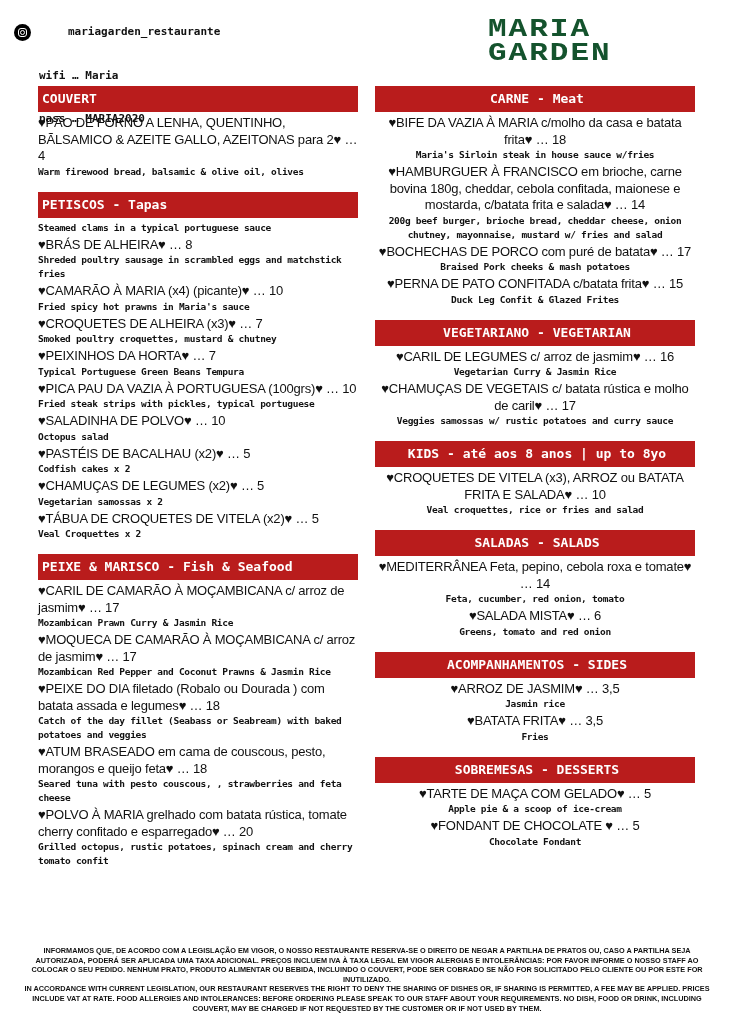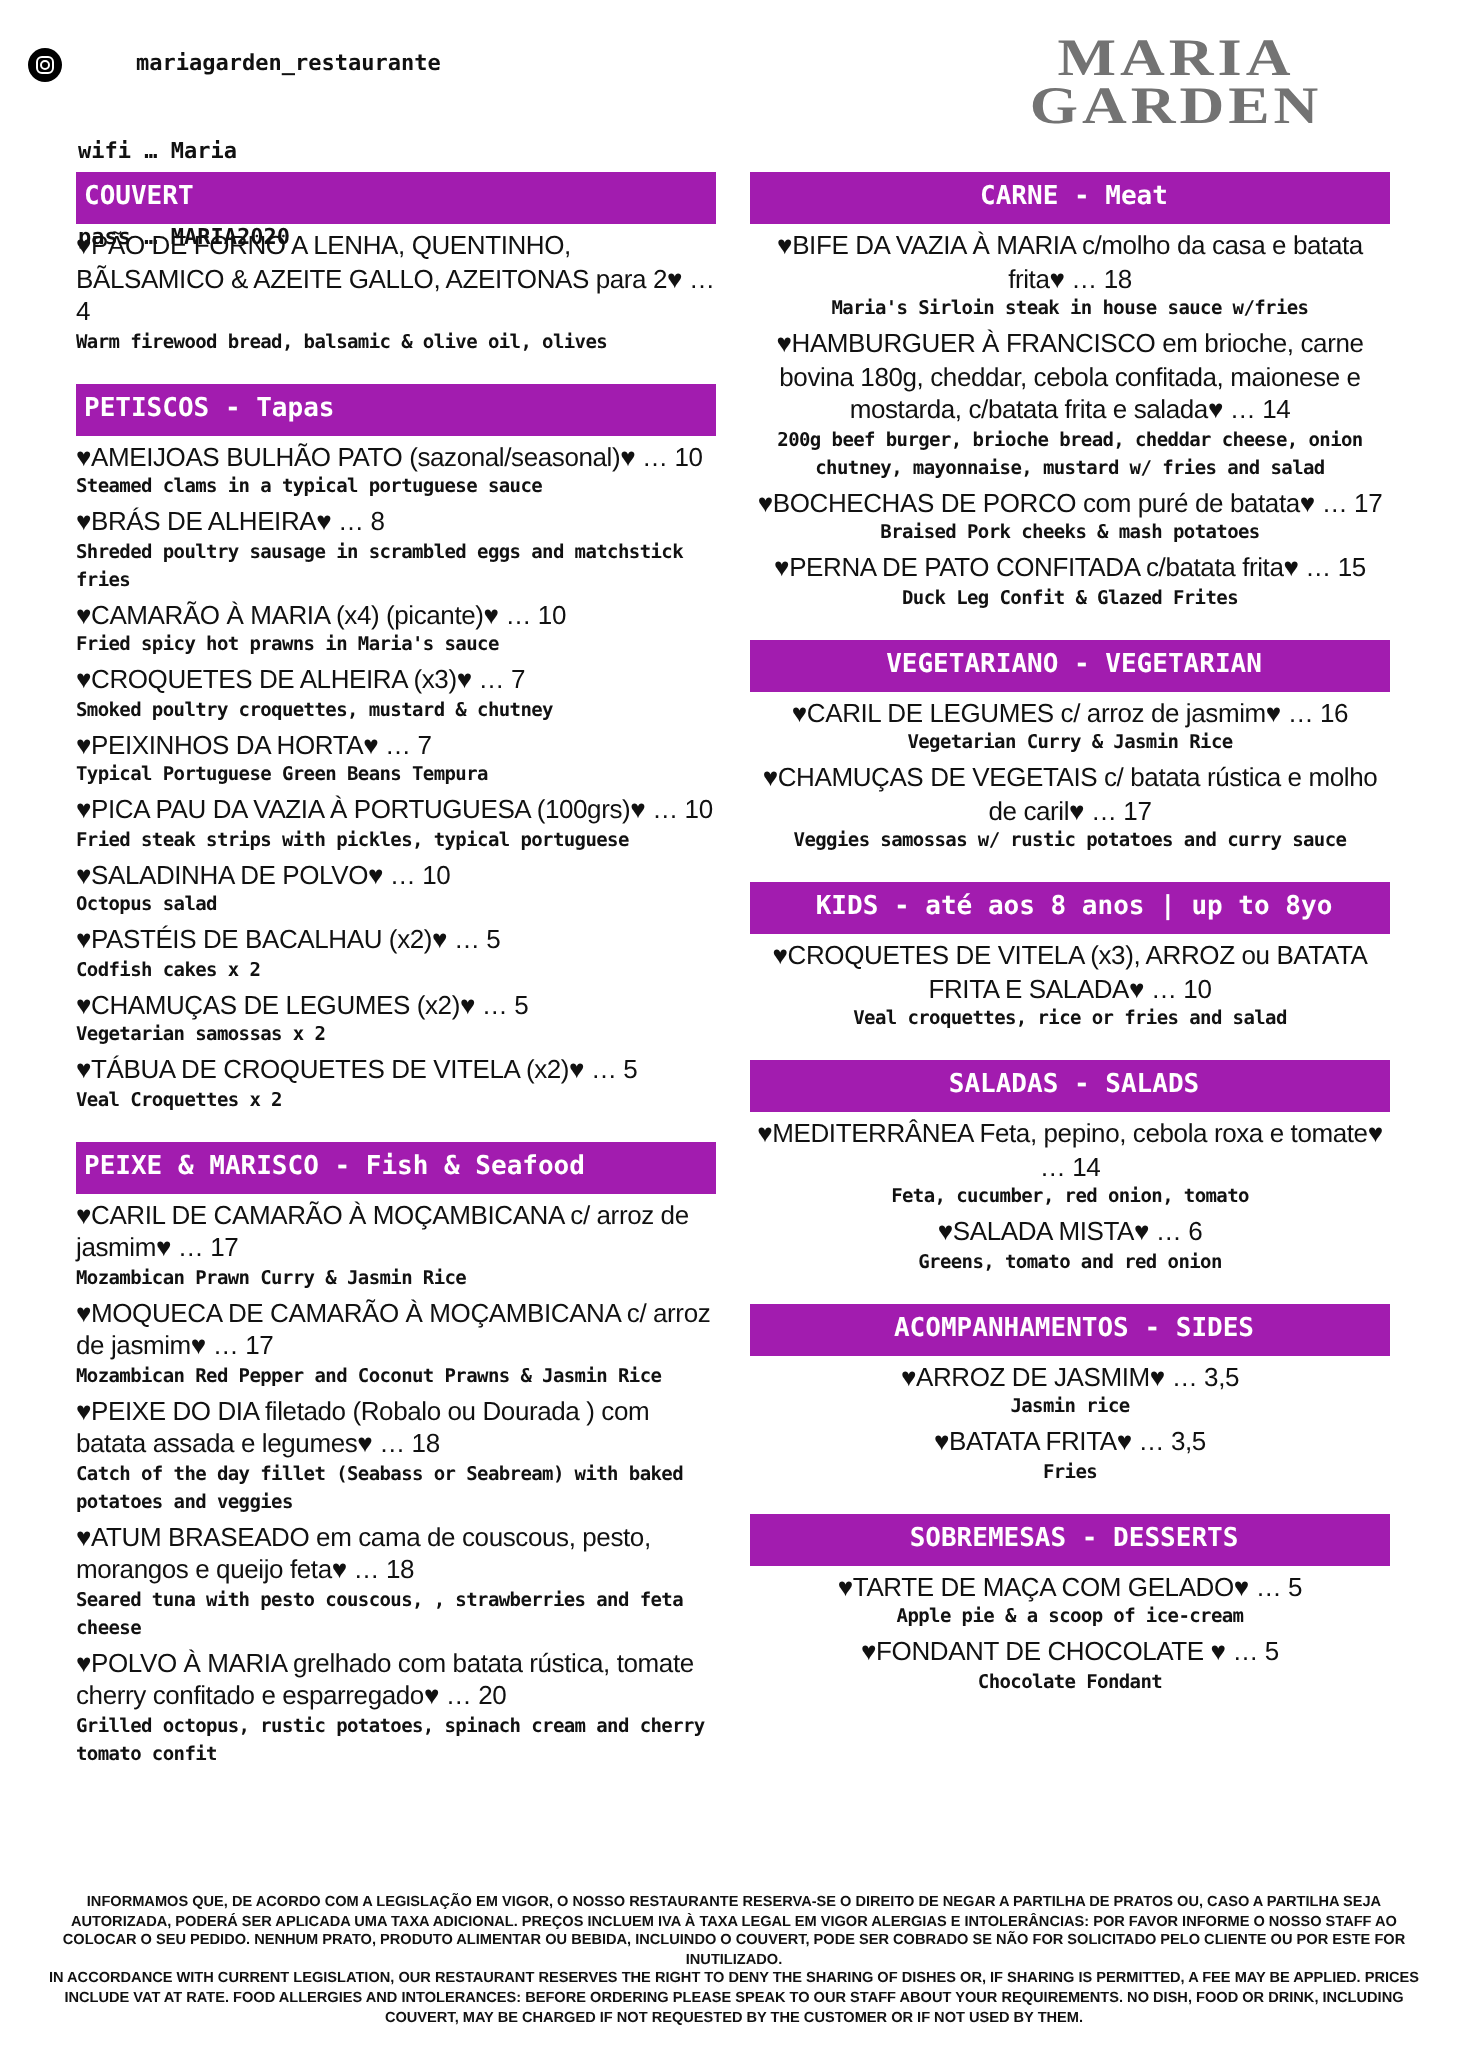--- a/index.html
+++ b/index.html
@@ -3,27 +3,27 @@
 <meta charset="utf-8">
 <style>
   html, body { margin: 0; padding: 0; background: #ffffff; }
   body { width: 734px; height: 1024px; position: relative; overflow: hidden; color: #111; font-family: "DejaVu Sans Mono", "Liberation Mono", monospace; }
   .topinfo { position: absolute; left: 14px; top: 24px; font-size: 11px; line-height: 14.5px; font-weight: bold; }
   .topinfo .row { display: flex; align-items: center; gap: 34px; }
   .ig { width: 17px; height: 17px; border-radius: 50%; background: #000; display: inline-flex; align-items: center; justify-content: center; margin-right: 3px; }
   .ig .sq { width: 9px; height: 9px; border: 1.5px solid #fff; border-radius: 3px; box-sizing: border-box; position: relative; }
   .ig .sq::after { content: ""; position: absolute; width: 3px; height: 3px; border: 1px solid #fff; border-radius: 50%; left: 1px; top: 1px; }
   .indent { padding-left: 25px; margin-top: 28px; }
-  .logo { position: absolute; left: 488px; top: 17px; width: 200px; text-align: center; color: #737373; font-family: Liberation Serif, serif; font-weight: bold; letter-spacing: 2px; line-height: 24px; }
+  .logo { position: absolute; left: 488px; top: 17px; width: 200px; color: #14532d; font-family: Liberation Mono, monospace; font-weight: bold; letter-spacing: 2px; line-height: 24px; }
   .logo .l1, .logo .l2 { font-size: 31px; display: block; transform: scaleY(0.85); }
   .col { position: absolute; top: 86px; width: 320px; }
   .col.left { left: 38px; }
   .col.right { left: 375px; text-align: center; }
   .section { margin-bottom: 13px; }
-  .sec-head { background: #a21caf; color: #fff; font-family: "DejaVu Sans Mono", monospace; font-weight: bold; font-size: 13px; height: 26px; line-height: 26px; padding-left: 4px; margin-bottom: 3px; white-space: nowrap; overflow: hidden; }
+  .sec-head { background: #b91c1c; color: #fff; font-family: "DejaVu Sans Mono", monospace; font-weight: bold; font-size: 13px; height: 26px; line-height: 26px; padding-left: 4px; margin-bottom: 3px; white-space: nowrap; overflow: hidden; }
   .item-name { font-family: Liberation Sans, sans-serif; font-size: 13px; line-height: 16.5px; letter-spacing: -0.2px; }
   .item-desc { font-family: "DejaVu Sans Mono", monospace; font-size: 9.5px; line-height: 14px; font-weight: bold; letter-spacing: -0.3px; margin-bottom: 2px; }
   .legal { position: absolute; left: 20px; top: 946px; width: 694px; text-align: center; font-family: "Liberation Sans", "DejaVu Sans", sans-serif; font-size: 7.3px; line-height: 9.6px; font-weight: bold; }
 </style>
 </head>
 <body>
 
 <div class="topinfo">
   <div class="row">
     <span class="ig">
@@ -41,21 +41,20 @@
 </div>
 
 <div class="col left" id="left-col">
     <div class="section">
       <div class="sec-head">COUVERT</div>
       <div class="item-name">♥PÃO DE FORNO A LENHA, QUENTINHO, BÃLSAMICO &amp; AZEITE GALLO, AZEITONAS para 2♥ … 4</div>
       <div class="item-desc">Warm firewood bread, balsamic &amp; olive oil, olives</div>
     </div>
     <div class="section">
       <div class="sec-head">PETISCOS - Tapas</div>
-      <div class="item-name">♥AMEIJOAS BULHÃO PATO (sazonal/seasonal)♥ … 10</div>
       <div class="item-desc">Steamed clams in a typical portuguese sauce</div>
       <div class="item-name">♥BRÁS DE ALHEIRA♥ … 8</div>
       <div class="item-desc">Shreded poultry sausage in scrambled eggs and matchstick fries</div>
       <div class="item-name">♥CAMARÃO À MARIA (x4) (picante)♥ … 10</div>
       <div class="item-desc">Fried spicy hot prawns in Maria's sauce</div>
       <div class="item-name">♥CROQUETES DE ALHEIRA (x3)♥ … 7</div>
       <div class="item-desc">Smoked poultry croquettes, mustard &amp; chutney</div>
       <div class="item-name">♥PEIXINHOS DA HORTA♥ … 7</div>
       <div class="item-desc">Typical Portuguese Green Beans Tempura</div>
       <div class="item-name">♥PICA PAU DA VAZIA À PORTUGUESA (100grs)♥ … 10</div>

